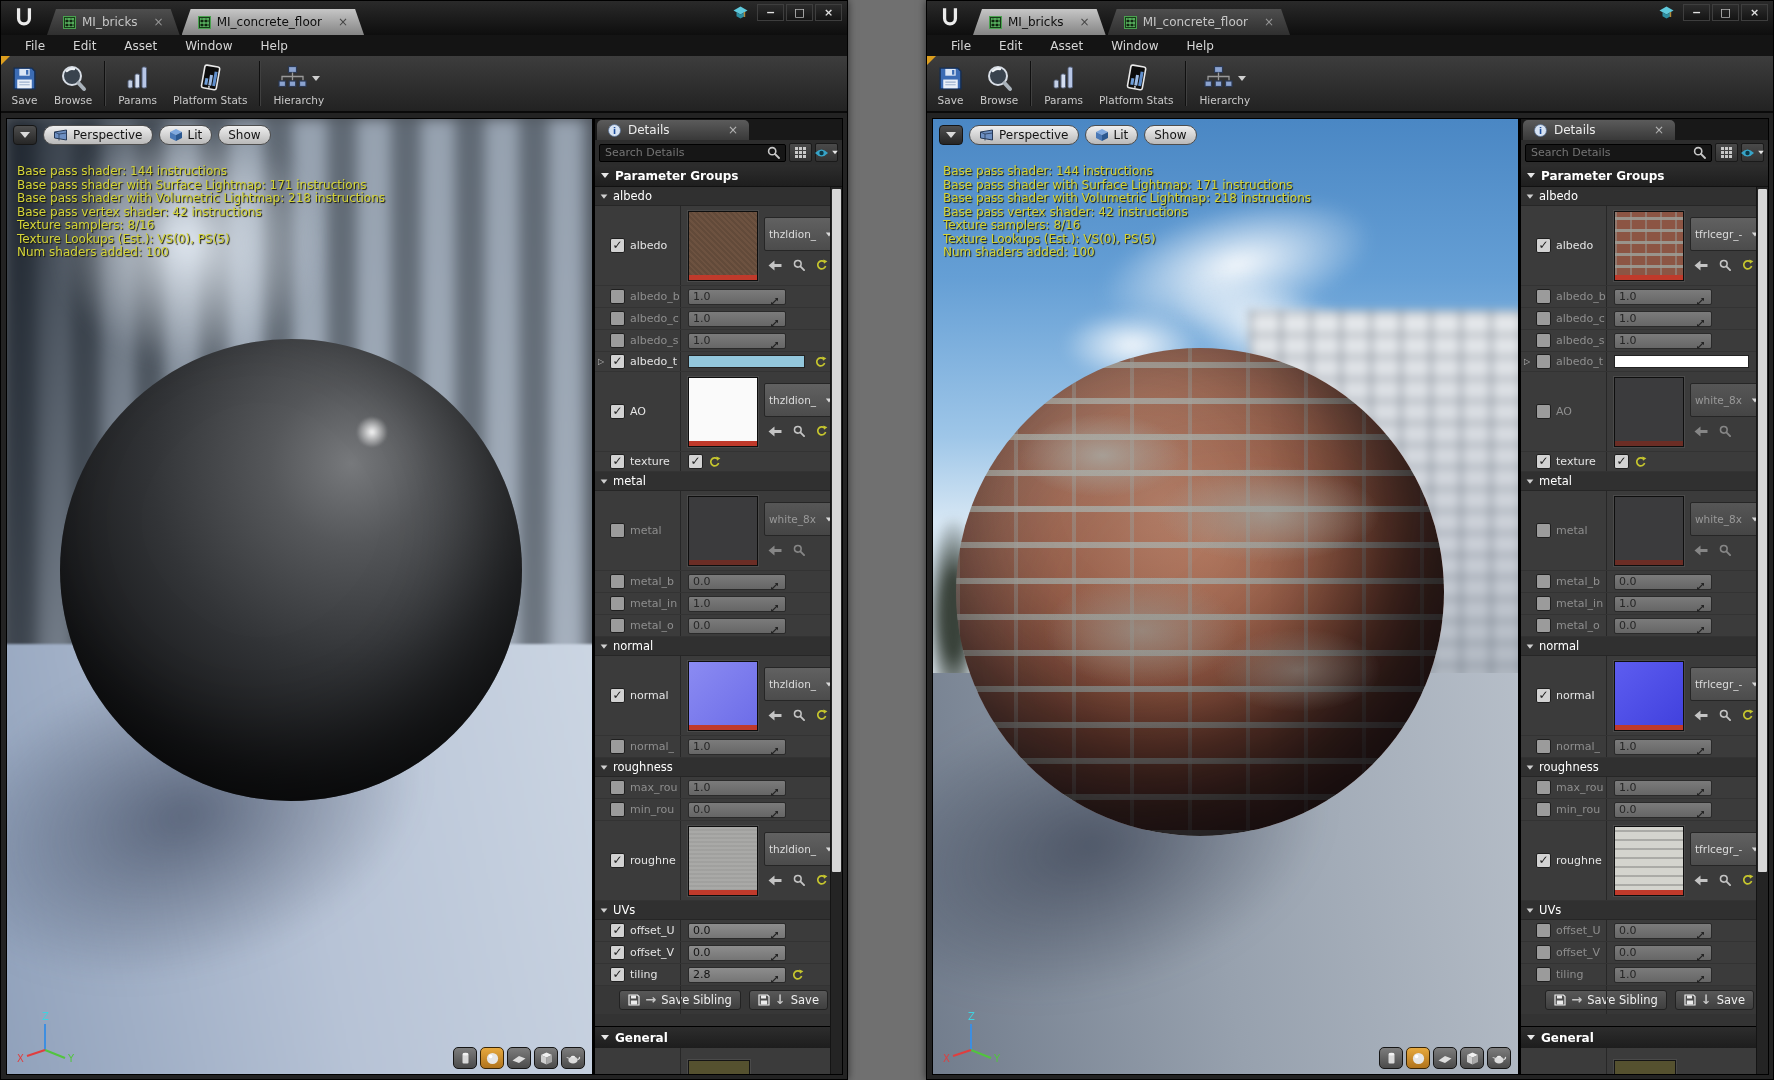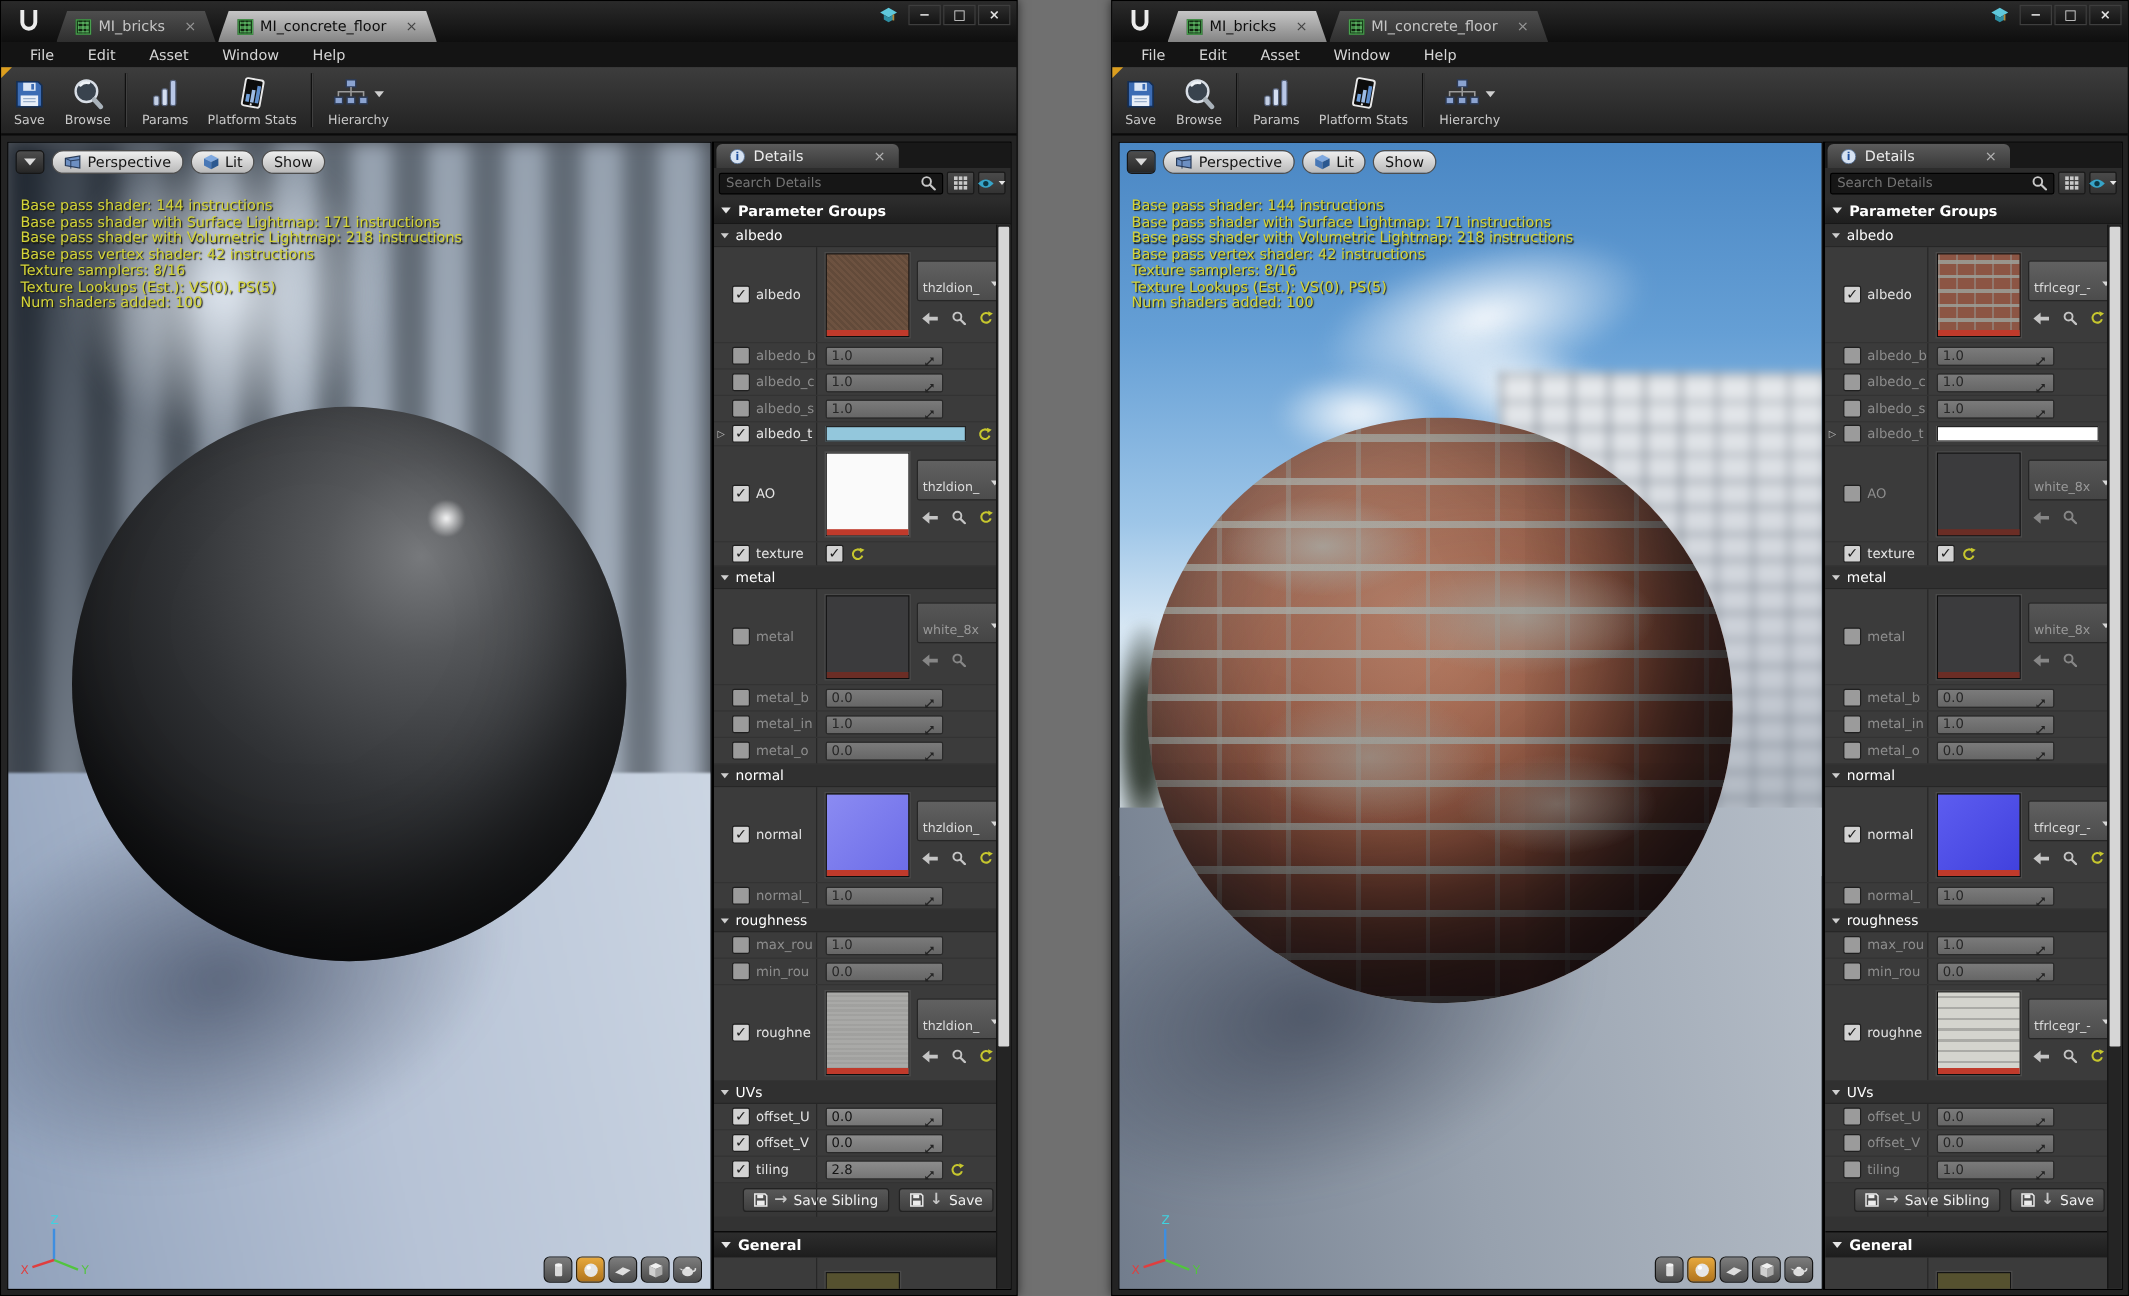--- a/index.html
+++ b/index.html
@@ -96,21 +96,21 @@
 .thumb.dim::after{background:#6b2d25;}
 .t-concrete{background:repeating-linear-gradient(45deg,rgba(0,0,0,.1) 0 2px,transparent 2px 4px),#6d5240;}
 .t-white{background:#fafafa;}
 .t-dark{background:#3b3b3d;}
 .t-normal{background:linear-gradient(135deg,#8b8bf2,#6c6ce8);}
 .t-normal2{background:linear-gradient(135deg,#5d5df0,#4040dd);}
 .t-gray{background:repeating-linear-gradient(0deg,rgba(0,0,0,.05) 0 2px,transparent 2px 4px),#a9a9a7;}
 .t-bricks{background:repeating-linear-gradient(0deg,rgba(155,155,148,.9) 0 3px,transparent 3px 12px),repeating-linear-gradient(90deg,rgba(150,150,145,.55) 0 2px,transparent 2px 15px),#8c5544;}
 .t-brickrough{background:repeating-linear-gradient(0deg,rgba(120,120,118,.45) 0 2px,transparent 2px 9px),#d4d4ce;}
 .tex-side{display:flex;flex-direction:column;gap:8px;justify-content:center;}
-.ddchip{width:74px;height:18px;background:linear-gradient(#616161,#4c4c4c);border:1px solid #262626;border-radius:2px;display:flex;align-items:flex-start;padding:16px 4px;color:#dcdcdc;font-size:10.5px;white-space:nowrap;overflow:hidden;}
+.ddchip{width:74px;height:18px;background:linear-gradient(#616161,#4c4c4c);border:1px solid #262626;border-radius:2px;display:flex;align-items:center;padding:16px 4px;color:#dcdcdc;font-size:10.5px;white-space:nowrap;overflow:hidden;}
 .ddchip .tri-d{margin-left:auto;transform:scale(.8);border-top-color:#d8d8d8;flex:0 0 auto;}
 .ddchip.dim{color:#999;background:linear-gradient(#565656,#454545);}
 .tex-icons{display:flex;align-items:center;gap:11px;padding-left:4px;}
 .colrow{height:20px;}
 .swatch{flex:1;height:13px;border:1px solid #222;margin-right:4px;}
 .togrow{height:20px;}
 .resety{flex:0 0 auto;display:flex;align-items:center;}
 .save-row{height:28px;border-bottom:none;background:#373737;}
 .save-row .pval{justify-content:flex-end;gap:8px;padding-right:2px;}
 .savebtn{height:20px;background:linear-gradient(#585858,#3f3f3f);border:1px solid #222;border-radius:3px;color:#f0f0f0;font-size:11.5px;display:flex;align-items:center;gap:5px;padding:0 8px;white-space:nowrap;}

